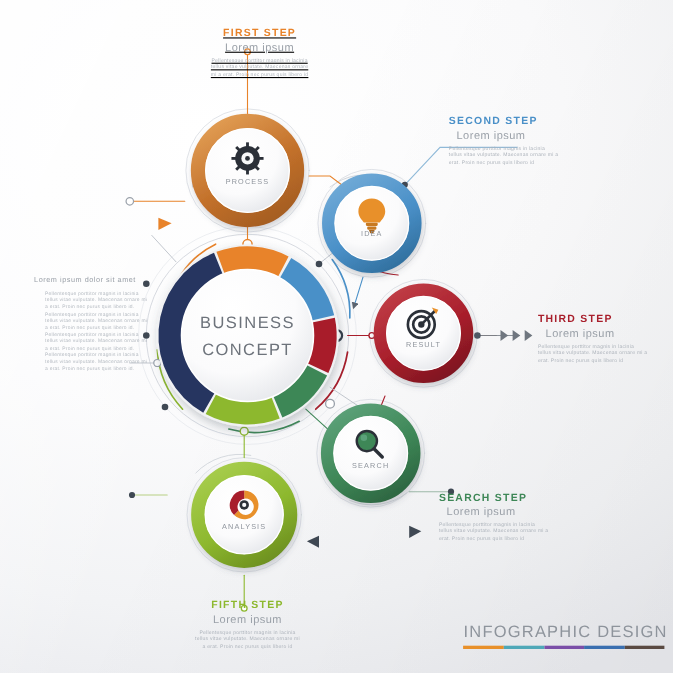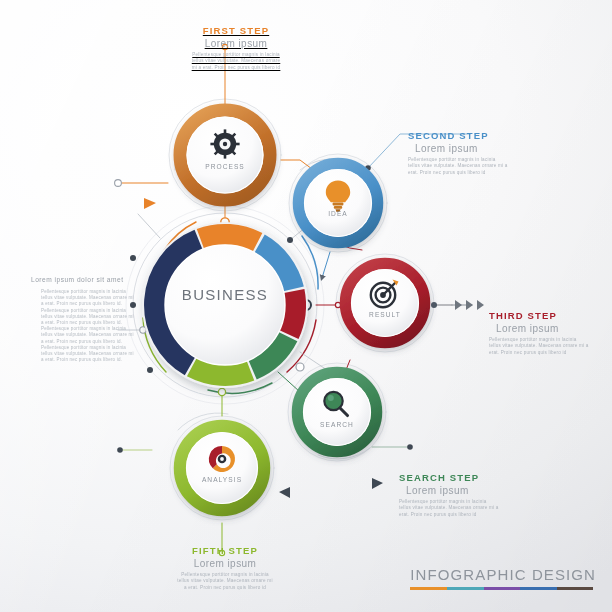--- a/index.html
+++ b/index.html
@@ -30,32 +30,32 @@
   }
   .step-sub{
     font-size:10px;color:#9aa0a8;letter-spacing:.45px;
     margin:0 0 3px 0;line-height:10px;font-weight:400;
   }
   .step-body{
     font-size:4.6px;color:#aeb4bc;line-height:6.4px;
     letter-spacing:.22px;margin:0;font-weight:400;
   }
   .ta-c{text-align:center;}
-  .ta-l{text-align:left;margin-top:25px;}
+  .ta-l{text-align:left;}
 
   .left-head{
     font-size:6.6px;color:#9aa0a8;letter-spacing:.5px;margin:0 0 5px 0;
     line-height:8px;
   }
   .left-body{
     font-size:4.5px;color:#b4bac1;line-height:6.2px;letter-spacing:.2px;margin:0;
   }
 
   
-  #brand{position:absolute;right:16px;bottom:22px;z-index:6;text-align:right;margin-top:10px;}
+  #brand{position:absolute;right:5px;bottom:22px;z-index:6;text-align:right;margin-top:10px;}
   #brand .btxt{
     font-size:15px;letter-spacing:1.1px;color:#8e949c;line-height:17px;
     font-weight:400;white-space:nowrap;
   }
   #brand .bbar{display:flex;height:3px;width:183px;margin-top:4px;}
   #brand .bbar i{flex:1;display:block;}
 
   
   .nlabel{
     position:absolute;z-index:4;text-align:center;
@@ -304,20 +304,21 @@
     </g>
     <g transform="translate(222,459)">
       <path d="M0,-13 A13,13 0 1,1 -9.2,9.2 L-5.2,5.2 A7.4,7.4 0 1,0 0,-5.6 Z" fill="#E8902A"></path>
       <path d="M0,-13 A13,13 0 0,0 -9.2,9.2 L-5.2,5.2 A7.4,7.4 0 0,1 0,-5.6 Z" fill="#A81E2B"></path>
       <circle cx="0" cy="0" r="4.3" fill="#2b3038"></circle>
       <circle cx="0" cy="0" r="1.9" fill="#f7f8f9"></circle>
     </g>
   </svg>
 
   <div class="hub-l1" style="left:225px;top:294px;">BUSINESS</div>
+  <div class="hub-l2" style="left:225px;top:318px;">CONCEPT</div>
 
   <div class="nlabel" style="left:225px;top:166px;">PROCESS</div>
   <div class="nlabel" style="left:338px;top:213px;">IDEA</div>
   <div class="nlabel" style="left:385px;top:314px;">RESULT</div>
   <div class="nlabel" style="left:337px;top:424px;">SEARCH</div>
   <div class="nlabel" style="left:222px;top:479px;">ANALYSIS</div>
 
   <div class="tblock ta-c" style="left:189px;top:25px;width:94px;text-decoration:underline;">
     <p class="step-title" style="color:#E8832A">FIRST STEP</p>
     <p class="step-sub">Lorem ipsum</p>

